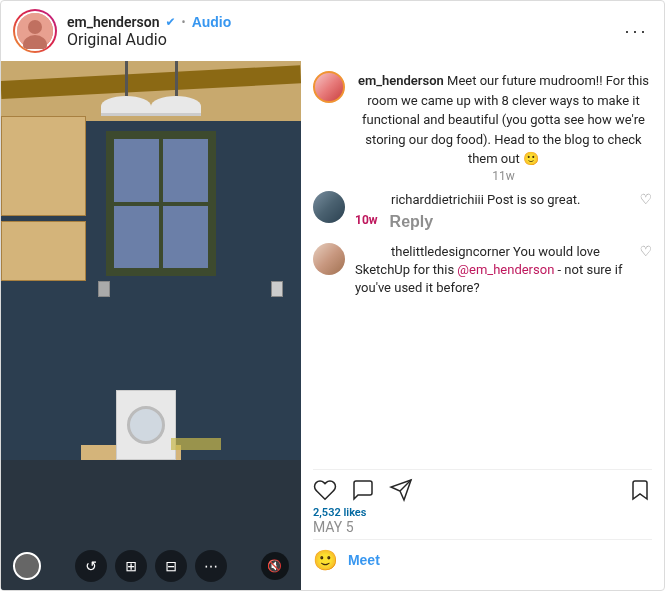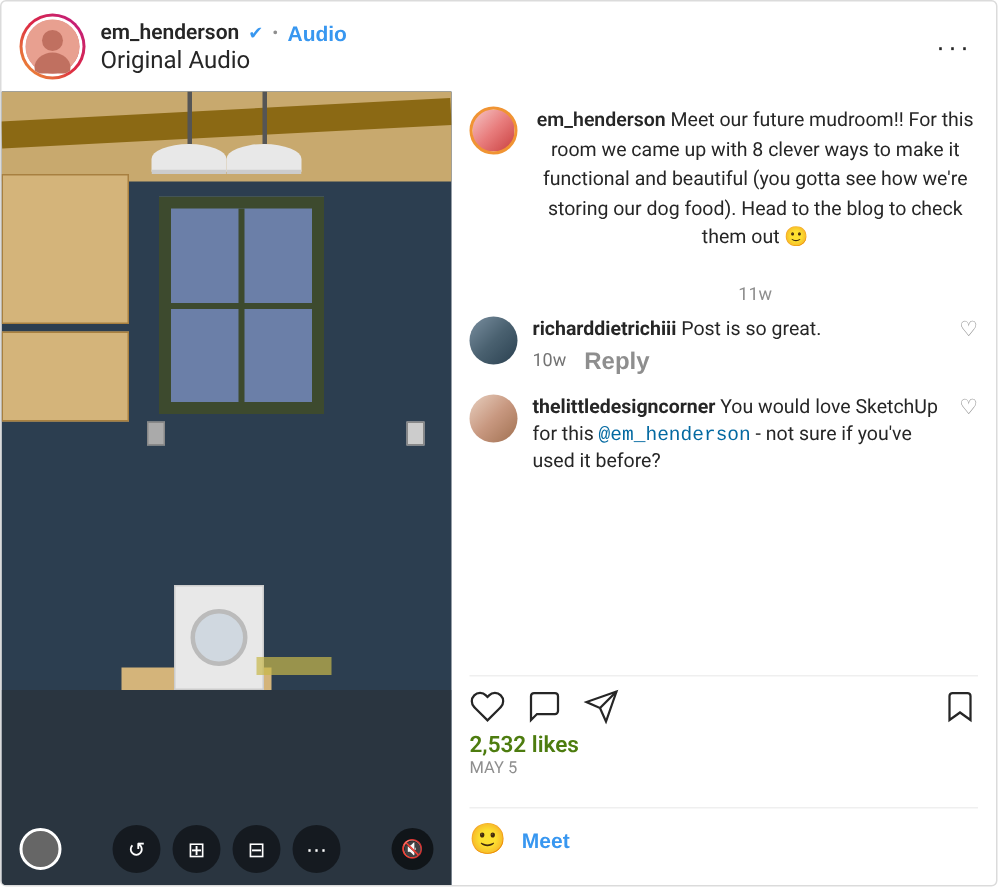--- a/index.html
+++ b/index.html
@@ -346,21 +346,21 @@
       font-size: 13px;
       color: #262626;
       line-height: 1.5;
     }
     .caption-username {
       font-weight: 600;
     }
     .caption-timestamp {
       font-size: 12px;
       color: #8e8e8e;
-      margin-top: 20px;
+      margin-top: 0;
     }
 
     
     .comments-area {
       flex: 1;
     }
     .comment {
       display: flex;
       gap: 10px;
       margin-bottom: 12px;
@@ -381,30 +381,32 @@
     }
     .comment-body {
       flex: 1;
     }
     .comment-text {
       font-size: 13px;
       color: #262626;
       line-height: 1.4;
     }
     .comment-user {
-      font-weight: 700;
+      font-weight: 400;
+      margin-left: 36px;
     }
     .comment-meta {
       display: flex;
       gap: 12px;
       margin-top: 4px;
     }
     .comment-time {
       font-size: 12px;
-      color: #737373;
+      color: #be185d;
+      font-weight: bold;
     }
     .comment-reply-btn {
       font-size: 16px;
       color: #8e8e8e;
       font-weight: 600;
       background: none;
       border: none;
       cursor: pointer;
       padding: 0;
     }
@@ -434,29 +436,29 @@
       color: #262626;
       padding: 0;
       display: flex;
       align-items: center;
     }
     .action-icon-btn.bookmark {
       margin-left: auto;
     }
 
     .likes-count {
-      font-size: 15px;
+      font-size: 11px;
       font-weight: 600;
-      color: #4d7c0f;
+      color: #0369a1;
     }
     .post-date {
-      font-size: 11px;
+      font-size: 14px;
       color: #8e8e8e;
       text-transform: uppercase;
-      margin-bottom: 20px;
+      margin-bottom: 4px;
     }
 
     
     .comment-input-row {
       display: flex;
       align-items: center;
       gap: 10px;
       padding: 8px 0;
       border-top: 1px solid #efefef;
     }
@@ -480,22 +482,21 @@
     .comment-post-btn {
       background: none;
       border: none;
       cursor: pointer;
       font-size: 14px;
       font-weight: 600;
       color: #3897f0;
       padding: 0;
     }
     .mention-link {
-      color: #0369a1;
-      font-family: Liberation Mono, monospace;
+      color: #be185d;
     }
   </style>
 </head>
 <body>
 
 <div class="post-header">
   <div class="avatar-wrapper">
     <div class="avatar-inner">
       <div class="avatar-img">
         <svg width="36" height="36" viewBox="0 0 36 36">

